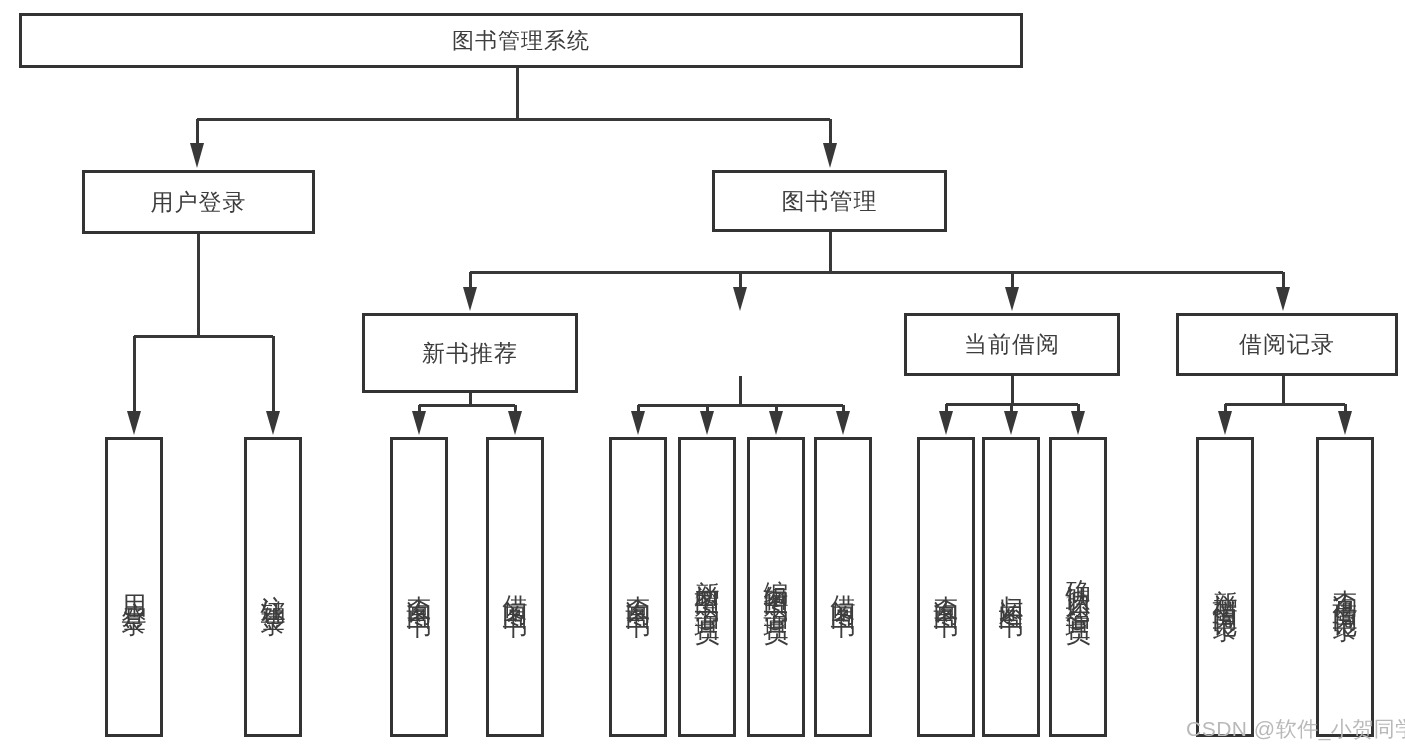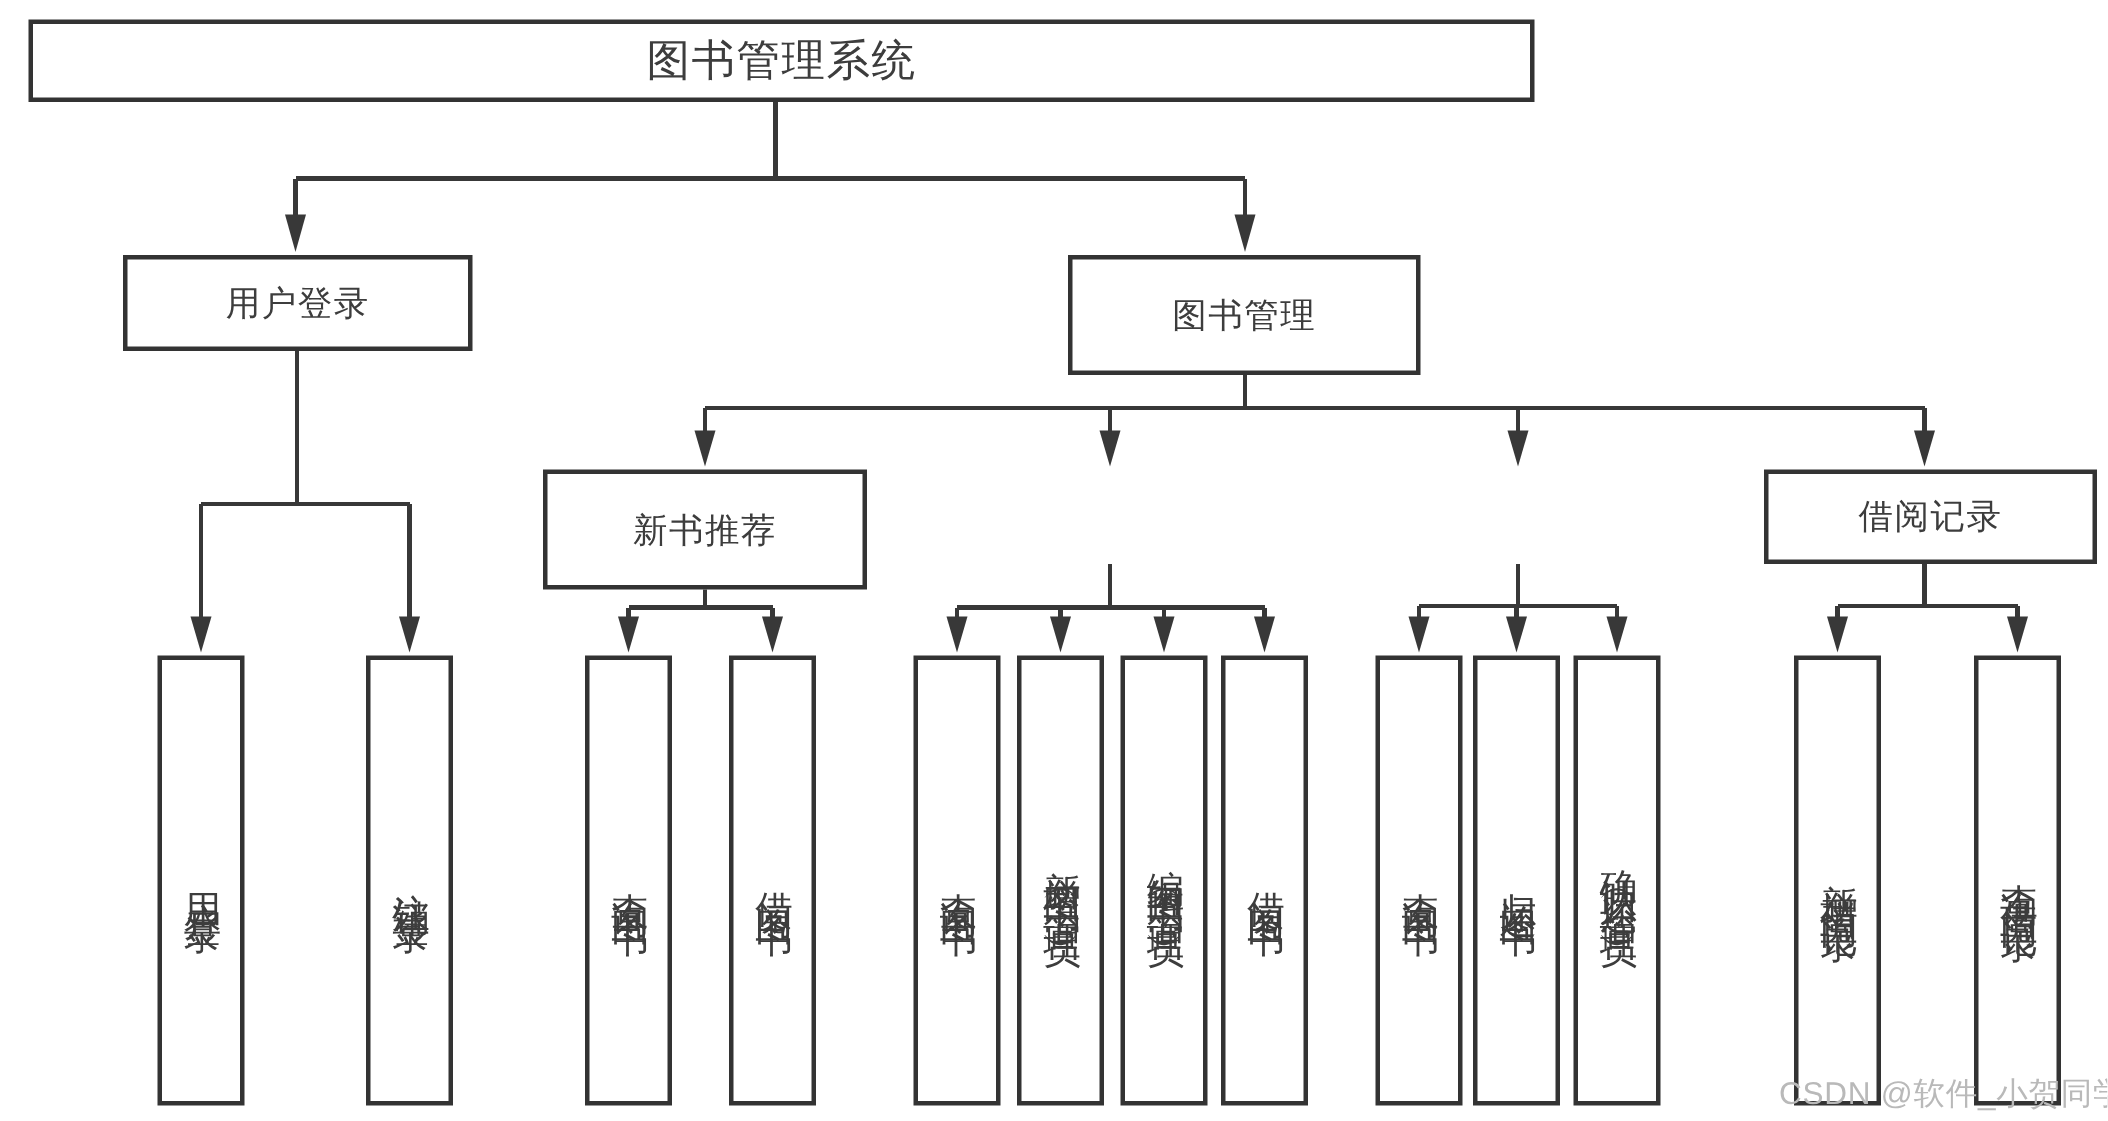--- a/index.html
+++ b/index.html
@@ -29,32 +29,32 @@
     background: #ffffff;
     display: flex;
     align-items: center;
     justify-content: center;
     z-index: 2;
     font-size: 23px;
     letter-spacing: 1px;
     color: #3d3d3d;
     text-align: center;
   }
-  .node.h-root { font-size: 29px; }
+  .node.h-root { font-size: 22px; }
   .node.v {
     writing-mode: vertical-rl;
     text-orientation: mixed;
     font-size: 25px;
     letter-spacing: 6px;
     line-height: 1;
   }
   
   #n0  { left: 19px;   top: 13px;  width: 1004px; height: 55px; }
   #n1  { left: 82px;   top: 170px; width: 233px;  height: 64px; }
-  #n2  { left: 712px;  top: 170px; width: 235px;  height: 80px; }
+  #n2  { left: 712px;  top: 170px; width: 235px;  height: 62px; }
   #n3  { left: 362px;  top: 313px; width: 216px;  height: 80px; }
   #n4  { left: 633px;  top: 313px; width: 215px;  height: 63px; }
   #n5  { left: 904px;  top: 313px; width: 216px;  height: 63px; }
   #n6  { left: 1176px; top: 313px; width: 222px;  height: 63px; }
   #n7  { left: 105px;  top: 437px; width: 58px; height: 300px; }
   #n8  { left: 244px;  top: 437px; width: 58px; height: 300px; }
   #n9  { left: 390px;  top: 437px; width: 58px; height: 300px; }
   #n10 { left: 486px;  top: 437px; width: 58px; height: 300px; }
   #n11 { left: 609px;  top: 437px; width: 58px; height: 300px; }
   #n12 { left: 678px;  top: 437px; width: 58px; height: 300px; }
@@ -127,20 +127,21 @@
       <polygon points="1338,411 1352,411 1345,435"></polygon>
     </g>
   </svg>
 
   <div class="node h-root" id="n0">图书管理系统</div>
 
   <div class="node" id="n1">用户登录</div>
   <div class="node" id="n2">图书管理</div>
 
   <div class="node" id="n3">新书推荐</div>
+  <div class="node" id="n5">当前借阅</div>
   <div class="node" id="n6">借阅记录</div>
 
   <div class="node v" id="n7">用户登录</div>
   <div class="node v" id="n8">注销登录</div>
   <div class="node v" id="n9">查询图书</div>
   <div class="node v" id="n10">借阅图书</div>
   <div class="node v" id="n11">查询图书</div>
   <div class="node v" id="n12">新增图书（管理员）</div>
   <div class="node v" id="n13">编辑图书（管理员）</div>
   <div class="node v" id="n14">借阅图书</div>

